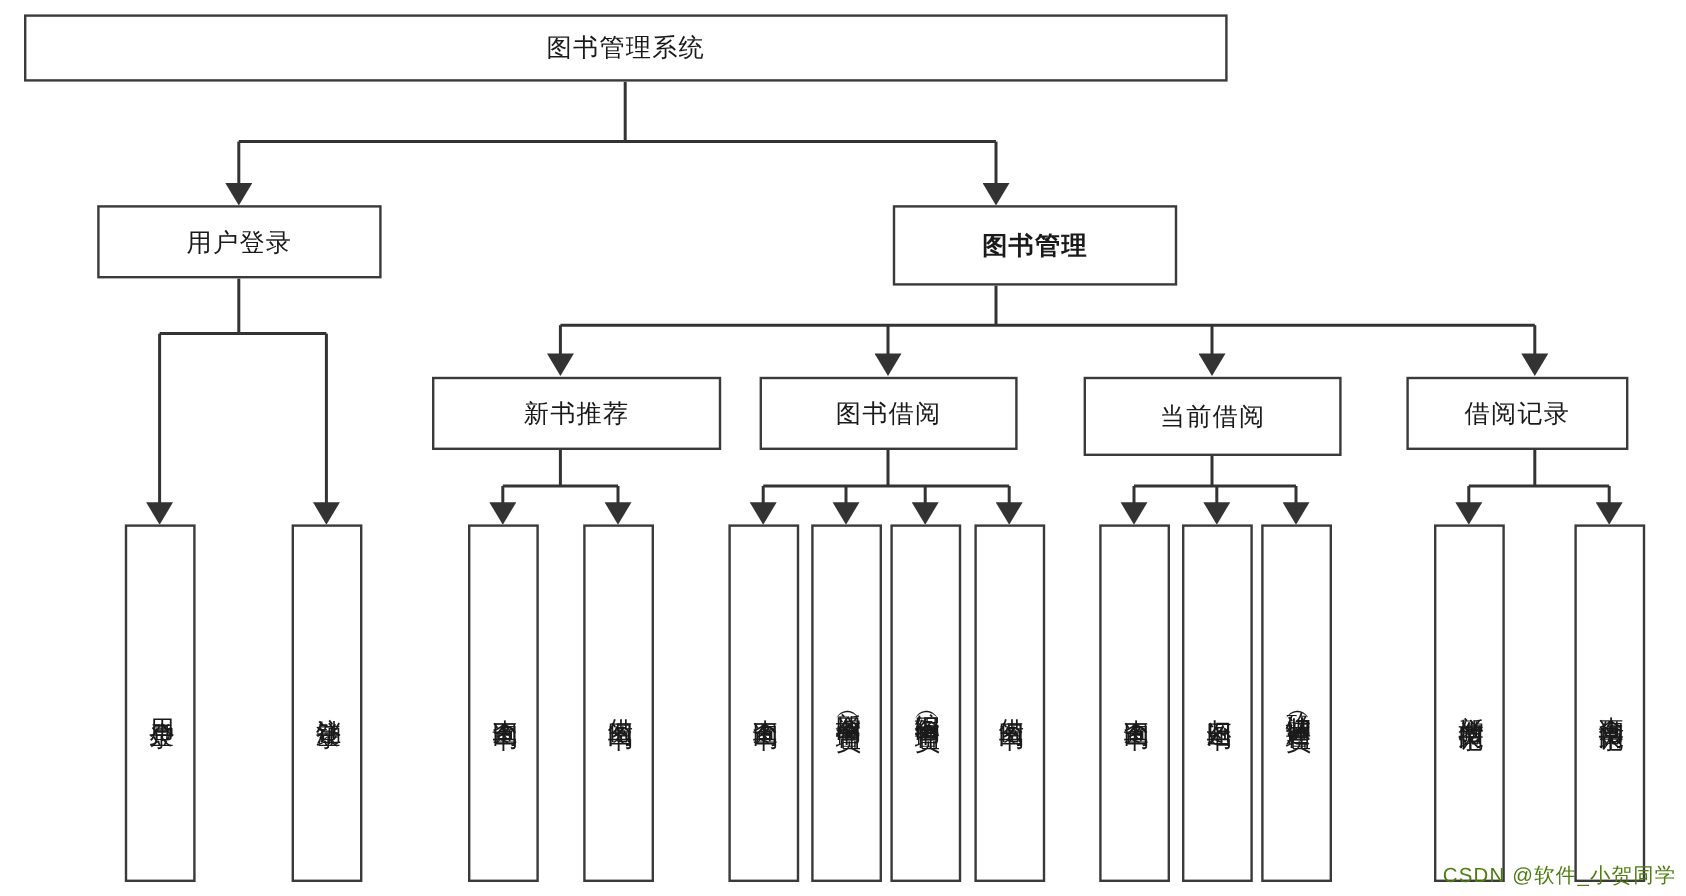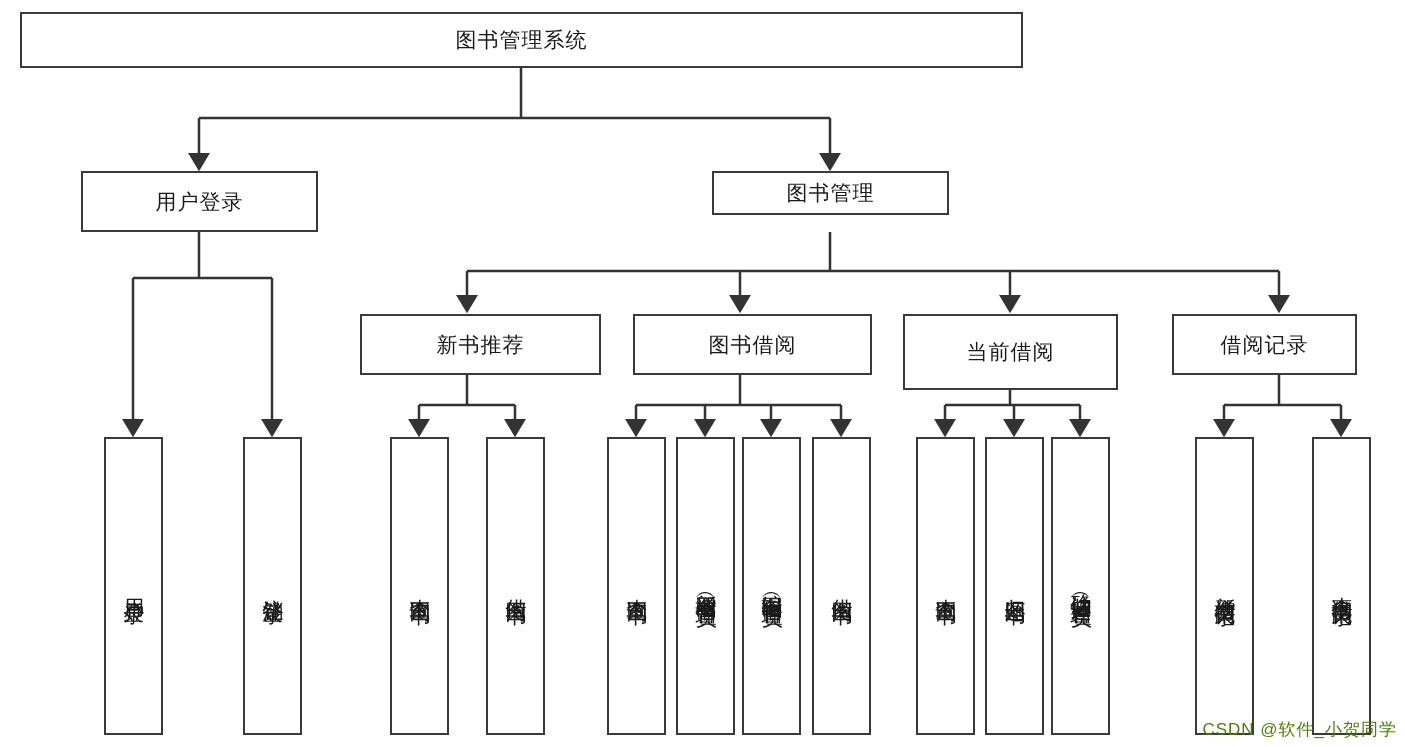--- a/index.html
+++ b/index.html
@@ -118,31 +118,31 @@
     </g>
   </svg>
 
   <div class="node horiz" style="left:20px; top:12px; width:1003px; height:56px;">
     <span>图书管理系统</span>
   </div>
 
   <div class="node horiz" style="left:81px; top:171px; width:237px; height:61px;">
     <span>用户登录</span>
   </div>
-  <div class="node horiz" style="left:712px; top:171px; width:237px; height:44px;">
+  <div class="node horiz" style="left:744px; top:171px; width:237px; height:67px;font-weight:bold;">
     <span>图书管理</span>
   </div>
 
   <div class="node horiz" style="left:360px; top:314px; width:241px; height:61px;">
     <span>新书推荐</span>
   </div>
-  <div class="node horiz" style="left:633px; top:314px; width:239px; height:61px;">
+  <div class="node horiz" style="left:633px; top:314px; width:215px; height:61px;">
     <span>图书借阅</span>
   </div>
-  <div class="node horiz" style="left:903px; top:314px; width:215px; height:76px;">
+  <div class="node horiz" style="left:903px; top:314px; width:215px; height:66px;">
     <span>当前借阅</span>
   </div>
   <div class="node horiz" style="left:1172px; top:314px; width:185px; height:61px;">
     <span>借阅记录</span>
   </div>
 
   <div class="node vert" style="left:104px; top:437px; width:59px; height:298px;">
     <span class="vlabel">用户登录</span>
   </div>
   <div class="node vert" style="left:243px; top:437px; width:59px; height:298px;">

